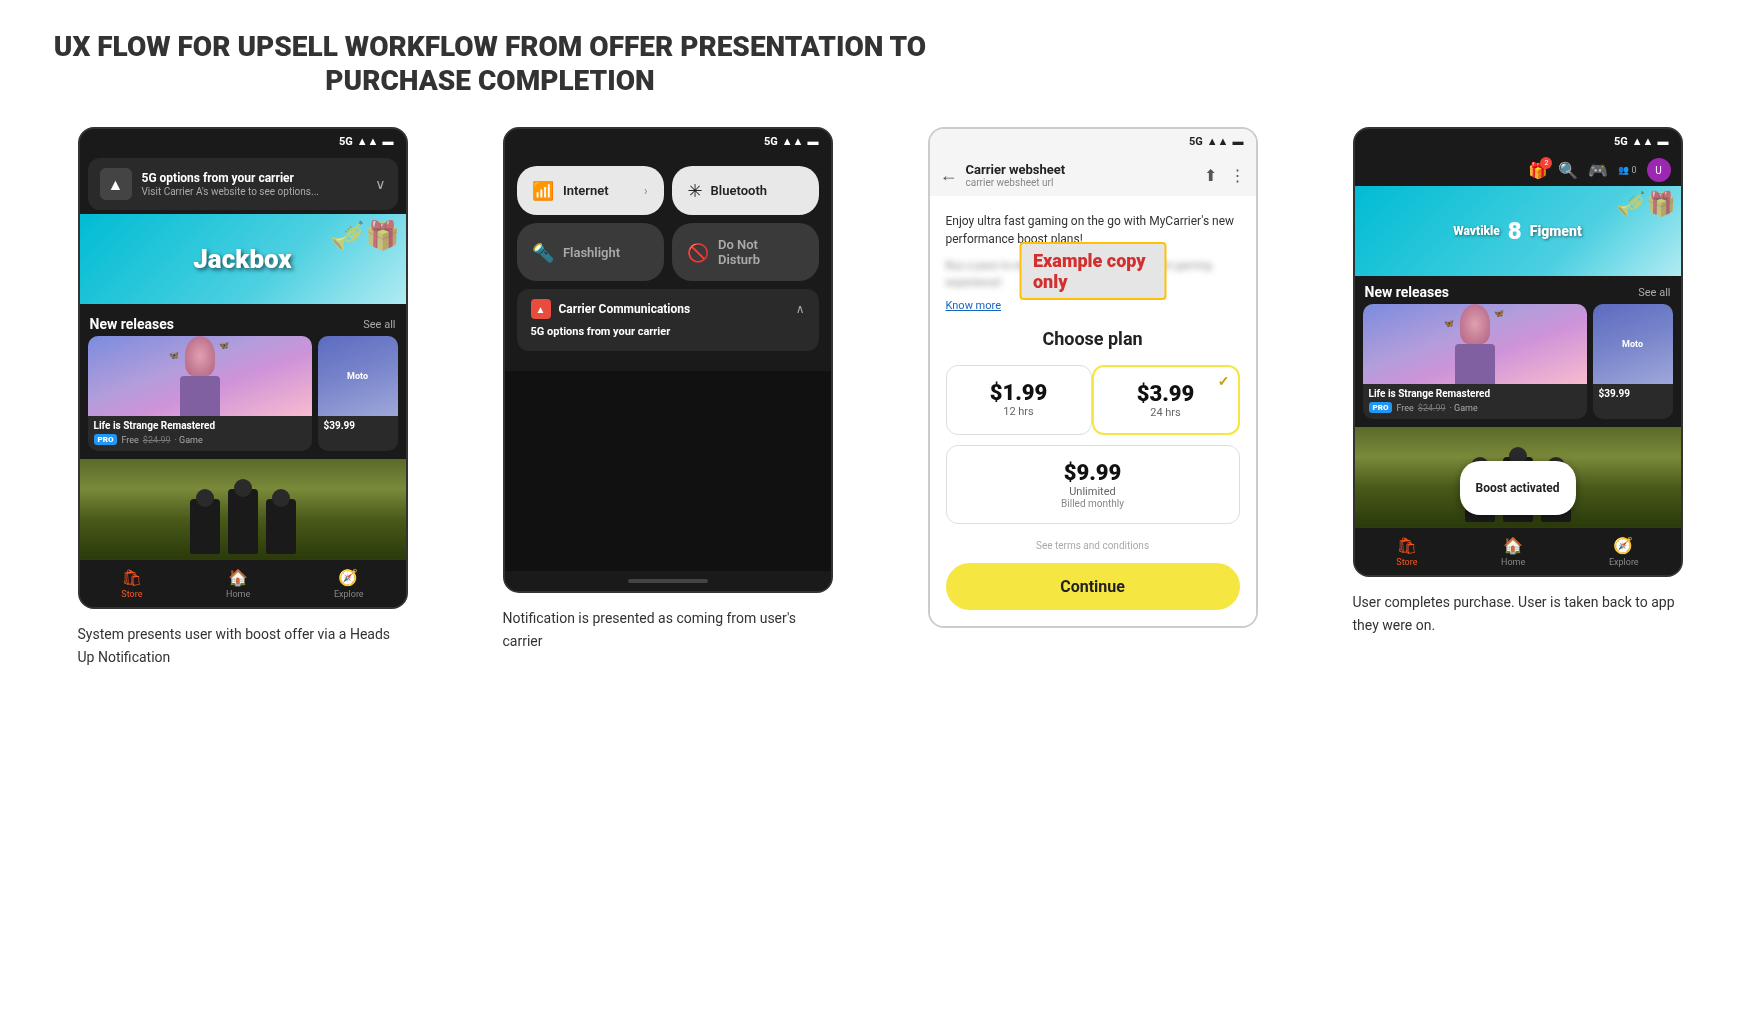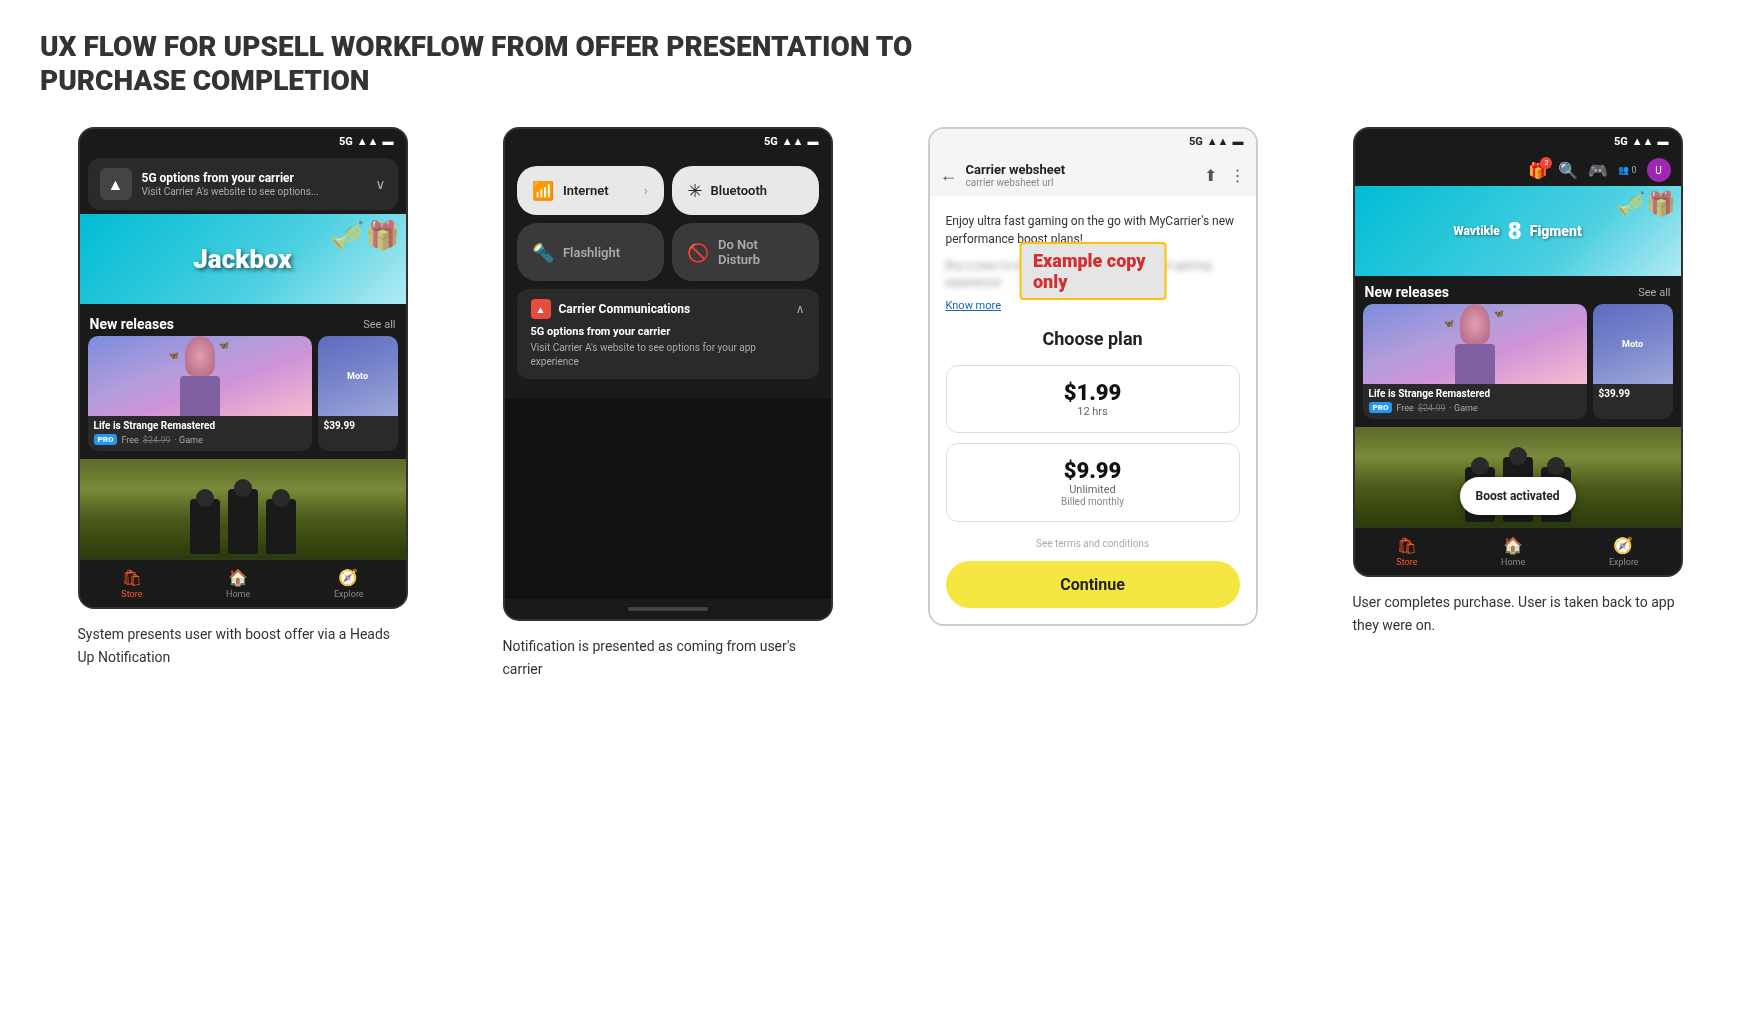--- a/index.html
+++ b/index.html
@@ -10,20 +10,21 @@
       color: #222;
     }
     .page-title {
       font-size: 28px;
       font-weight: 900;
       color: #333;
       text-transform: uppercase;
       margin-bottom: 30px;
       line-height: 1.2;
       max-width: 900px;
+      text-align: center;
     }
     .screens-row {
       display: flex;
       gap: 20px;
       align-items: flex-start;
       margin-bottom: 20px;
       margin-top: 24px;
     }
     .screen-col {
       flex: 1;
@@ -575,21 +576,20 @@
           </div>
         </div>
 
         <div class="notif-expanded">
           <div class="notif-exp-header">
             <div class="carrier-icon">▲</div>
             <span class="notif-exp-title">Carrier Communications</span>
             <span class="notif-exp-chevron">∧</span>
           </div>
           <div class="notif-exp-subtitle">5G options from your carrier</div>
-          <div class="notif-exp-body">Visit Carrier A's website to see options for your app experience</div>
         </div>
       </div>
 
       <div class="qs-dark-area"></div>
 
       <div class="home-indicator">
         <div class="home-bar"></div>
       </div>
     </div>
     <p class="description-text">Notification is presented as coming from user's carrier</p>
@@ -628,20 +628,24 @@
             <span class="example-overlay">Example copy only</span>
           </div>
         </div>
         <div class="know-more">Know more</div>
 
         <div class="choose-plan-title">Choose plan</div>
         <div class="plan-options">
           <div class="plan-card">
             <div class="plan-price">$1.99</div>
             <div class="plan-duration">12 hrs</div>
+          </div>
+          <div class="plan-card plan-card-selected">
+            <div class="plan-price">$3.99</div>
+            <div class="plan-duration">24 hrs</div>
           </div>
         </div>
         <div class="plan-card-full">
           <div class="plan-price">$9.99</div>
           <div class="plan-duration">Unlimited</div>
           <div class="plan-note">Billed monthly</div>
         </div>
         <div class="terms-text">See terms and conditions</div>
         <div class="continue-btn">Continue</div>
       </div>
@@ -711,21 +715,21 @@
         </div>
       </div>
 
       <div class="bottom-hero" style="position:relative;">
         <div class="soldier-silhouette">
           <div class="soldier"></div>
           <div class="soldier" style="height:65px;"></div>
           <div class="soldier"></div>
         </div>
 
-        <div style="position:absolute;bottom:12px;left:50%;transform:translateX(-50%);background:#fff;border-radius:20px;padding:12px 16px;font-size:12px;font-weight:700;color:#222;white-space:nowrap;box-shadow:0 2px 8px rgba(0,0,0,0.4);">Boost activated</div>
+        <div style="position:absolute;bottom:12px;left:50%;transform:translateX(-50%);background:#fff;border-radius:20px;padding:20px 16px;font-size:12px;font-weight:700;color:#222;white-space:nowrap;box-shadow:0 2px 8px rgba(0,0,0,0.4);">Boost activated</div>
       </div>
 
       <div class="bottom-nav">
         <div class="nav-item">
           <span class="nav-icon nav-icon-active">🛍</span>
           <span class="nav-label nav-label-active">Store</span>
         </div>
         <div class="nav-item">
           <span class="nav-icon" style="color:#aaa;">🏠</span>
           <span class="nav-label">Home</span>

